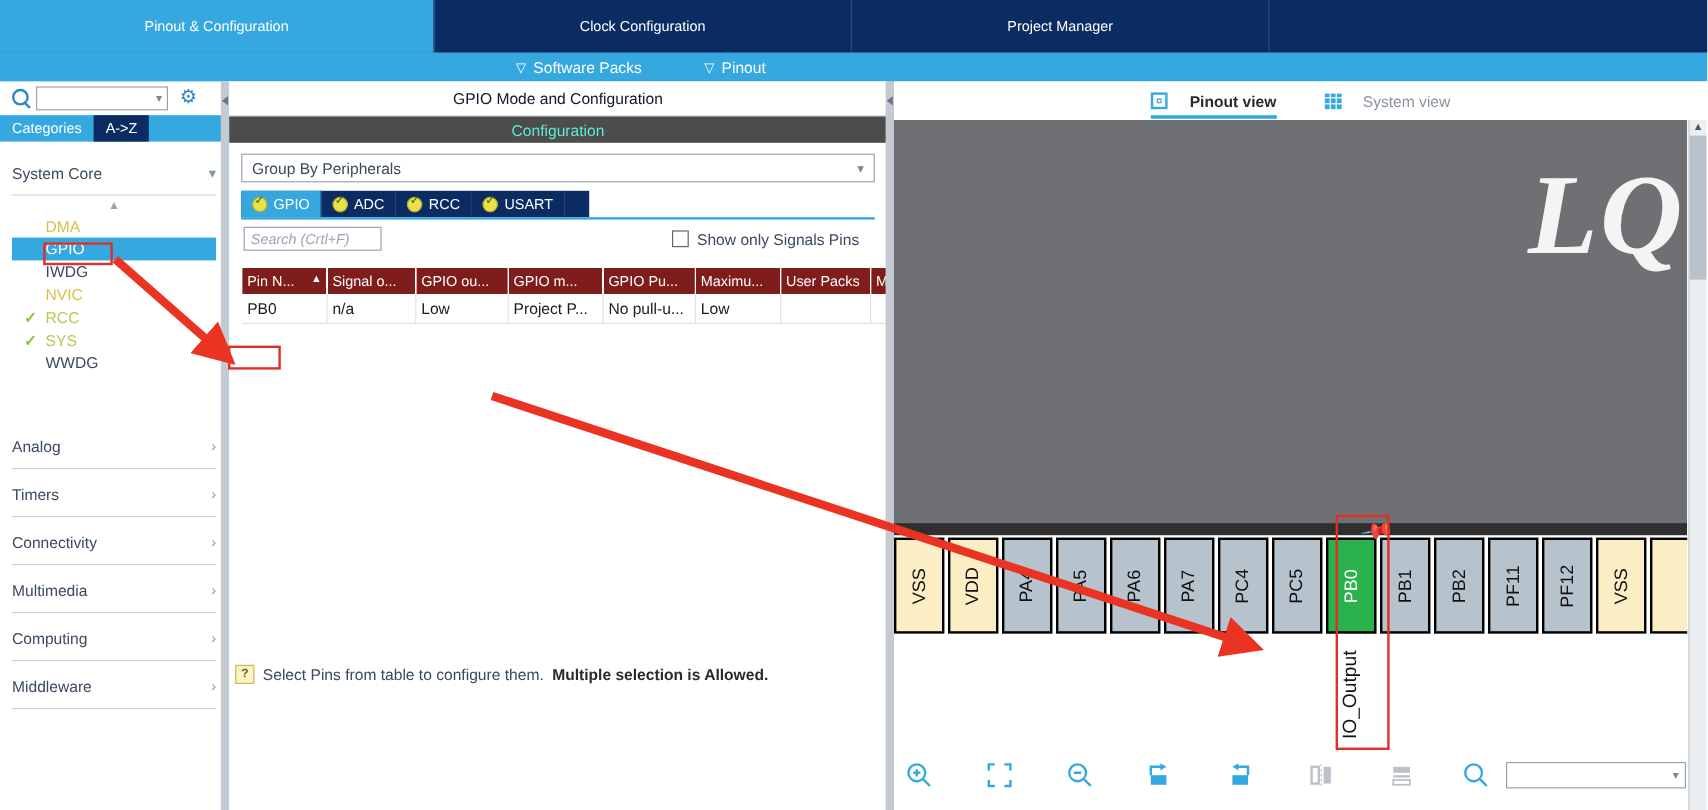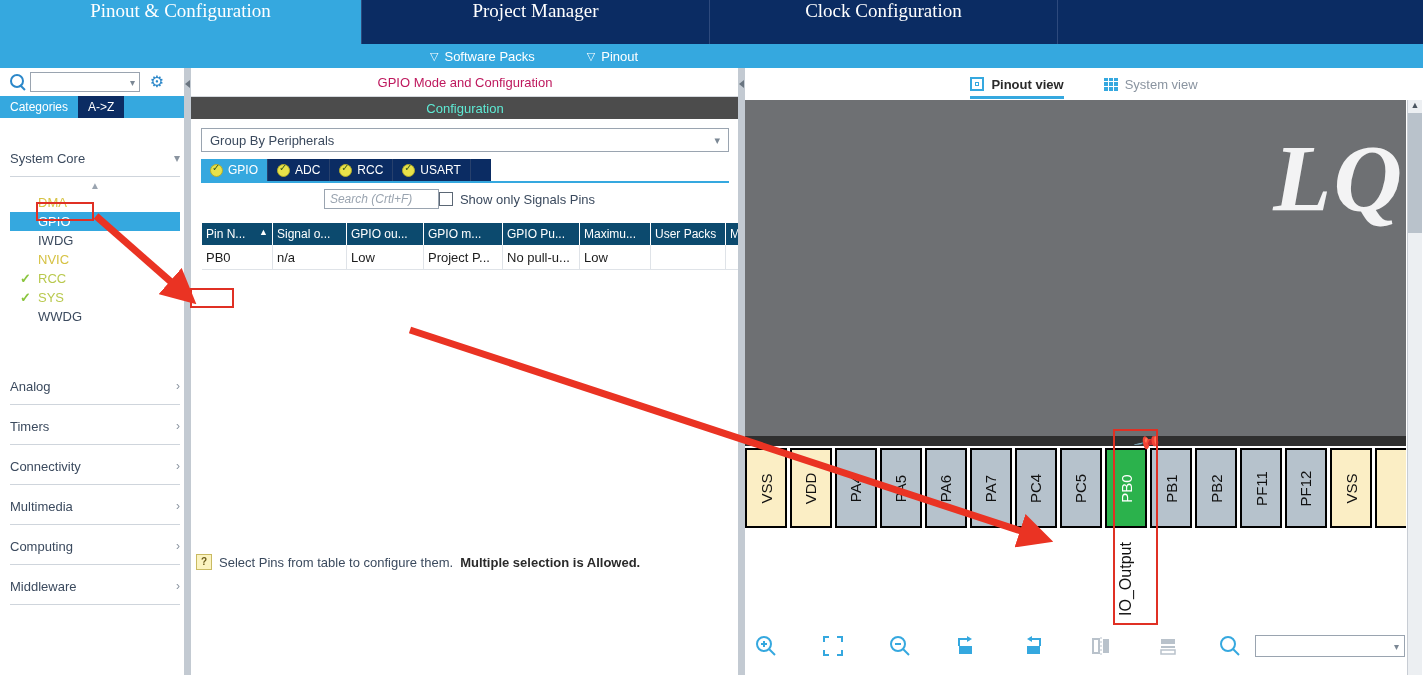--- a/index.html
+++ b/index.html
@@ -15,25 +15,24 @@
   }
 
   
   .maintabs {
     position: absolute; left: 0; top: 0; width: 1423px; height: 44px;
     background: #0b2c63;
     display: flex;
   }
   .maintab {
     height: 44px;
-    display: flex; justify-content: center;
-    color: #ffffff; font-size: 19px;
+    display: flex; align-items: center; justify-content: center;
+    color: #ffffff; font-size: 12px;
     border-right: 1px solid #2e4a7d;
     box-sizing: border-box;
-    font-family: Liberation Serif, serif;
   }
   .maintab.active { background: #35a8df; }
   .maintab.t0 { width: 362px; }
   .maintab.t1 { width: 348px; }
   .maintab.t2 { width: 348px; }
   .maintab.t3 { width: 365px; border-right: none; }
 
   
   .subbar {
     position: absolute; left: 0; top: 44px; width: 1423px; height: 24px;
@@ -84,21 +83,21 @@
     position: absolute; left: 0; top: 28px; width: 190px; height: 22px;
     background: #35a8df; display: flex; align-items: stretch;
   }
   .catbtn {
     display: flex; align-items: center; justify-content: center;
     color: #ffffff; font-size: 12px; padding: 0 10px;
   }
   .catbtn.alt { background: #0b2c63; }
 
   .treewrap {
-    position: absolute; left: 10px; top: 72px; width: 170px;
+    position: absolute; left: 10px; top: 58px; width: 170px;
   }
   .grp {
     height: 36px; display: flex; align-items: center; justify-content: space-between;
     border-bottom: 1px solid #cfd5dc; color: #3b4a5e; font-size: 13px;
   }
   .grp .ar { color: #8a94a0; font-size: 12px; }
   .scrollup {
     height: 16px; display: flex; align-items: center; justify-content: center;
     color: #9aa4b0; font-size: 10px;
   }
@@ -117,21 +116,21 @@
   
   .redbox { position: absolute; border: 2px solid #e03024; box-sizing: border-box; pointer-events: none; }
 
   
   .midpanel {
     position: absolute; left: 191px; top: 68px; width: 548px; height: 607px;
     background: #ffffff; border-right: 1px solid #c8cdd4;
   }
   .modehdr {
     height: 28px; display: flex; align-items: center; justify-content: center;
-    font-size: 13px; color: #be185d; background: #ffffff;
+    font-size: 13px; color: #0f172a; background: #ffffff;
     border-bottom: 1px solid #d5d9de;
   }
   .cfghdr {
     height: 22px; display: flex; align-items: center; justify-content: center;
     font-size: 13px; color: #5eead4; background: #4c4c4c;
   }
   .groupsel {
     margin: 9px 10px 0 10px; height: 24px;
     border: 1px solid #9aa4b0; background: #ffffff;
     display: flex; align-items: center; justify-content: space-between;
@@ -155,37 +154,37 @@
   .okdot::after {
     content: "✓"; position: absolute; left: 1px; top: -3px;
     font-size: 10px; color: #3a5a1e; line-height: 12px;
   }
   .ptabs_underline {
     margin-left: 10px; width: 528px; height: 2px; background: #35a8df;
   }
   .srchlabel { margin: 16px 0 0 12px; font-size: 13px; color: #3b4a5e; }
   .srchfieldrow {
     margin: 6px 0 0 12px; display: flex; align-items: center;
-    width: 524px; justify-content: center;
+    width: 524px; justify-content: space-between;
   }
   .srchfield {
     width: 115px; height: 20px; border: 1px solid #9aa4b0;
     background: #ffffff; display: flex; align-items: center;
     padding-left: 5px; box-sizing: border-box;
     font-size: 12px; color: #9aa4b0; font-style: italic;
   }
   .modchk { display: flex; align-items: center; gap: 7px; font-size: 13px; color: #3b4a5e; margin-right: 11px; }
   .cbox { width: 12px; height: 12px; border: 1px solid #5b6775; background: #fff; display: inline-block; }
 
   table.pins {
     margin: 14px 0 0 11px; border-collapse: collapse; width: 526px;
     table-layout: fixed;
   }
   table.pins th {
-    background: #0c4a6e; color: #ffffff; font-size: 12px; font-weight: normal;
+    background: #7f1d1d; color: #ffffff; font-size: 12px; font-weight: normal;
     text-align: left; padding: 2px 4px; height: 18px;
     border-right: 1px solid #ffffff; white-space: nowrap; overflow: hidden;
   }
   table.pins td {
     font-size: 13px; color: #1c1c1c; padding: 2px 4px; height: 20px;
     border-right: 1px solid #dfe3e8; border-bottom: 1px solid #dfe3e8;
     white-space: nowrap; overflow: hidden; background: #ffffff;
   }
   th.c0 { width: 62px; } th.c1 { width: 65px; } th.c2 { width: 68px; }
   th.c3 { width: 70px; } th.c4 { width: 68px; } th.c5 { width: 62px; }
@@ -206,21 +205,21 @@
 
   
   .rightpanel {
     position: absolute; left: 745px; top: 68px; width: 678px; height: 607px;
     background: #ffffff;
   }
   .viewtabs {
     height: 32px; display: flex; align-items: center; justify-content: center;
     gap: 40px; background: #ffffff;
   }
-  .vtab { display: flex; align-items: center; gap: 7px; font-size: 13px; color: #8a94a0; position: relative; height: 30px; }
+  .vtab { display: flex; align-items: center; gap: 18px; font-size: 13px; color: #8a94a0; position: relative; height: 30px; }
   .vtab.active { color: #2a2a2a; font-weight: bold; }
   .vtab.active::after {
     content: ""; position: absolute; left: 0; right: 0; bottom: 0;
     height: 3px; background: #35a8df;
   }
   .chipicon {
     width: 14px; height: 14px; border: 2px solid #35a8df; box-sizing: border-box;
     position: relative;
   }
   .chipicon::after {
@@ -316,25 +315,25 @@
 </style>
 </head>
 <body>
 
 <div id="app">
 
   <div class="maintabs">
     <div class="maintab t0 active">
         <span>Pinout &amp; Configuration</span>
       </div>
+    <div class="maintab t1">
+        <span>Clock Configuration</span>
+      </div>
     <div class="maintab t2">
         <span>Project Manager</span>
-      </div>
-    <div class="maintab t1">
-        <span>Clock Configuration</span>
       </div>
   </div>
 
   <div class="subbar">
     <div class="subitem sp">
       <span class="chev">▽</span>
       <span>Software Packs</span>
     </div>
     <div class="subitem po">
       <span class="chev">▽</span>

